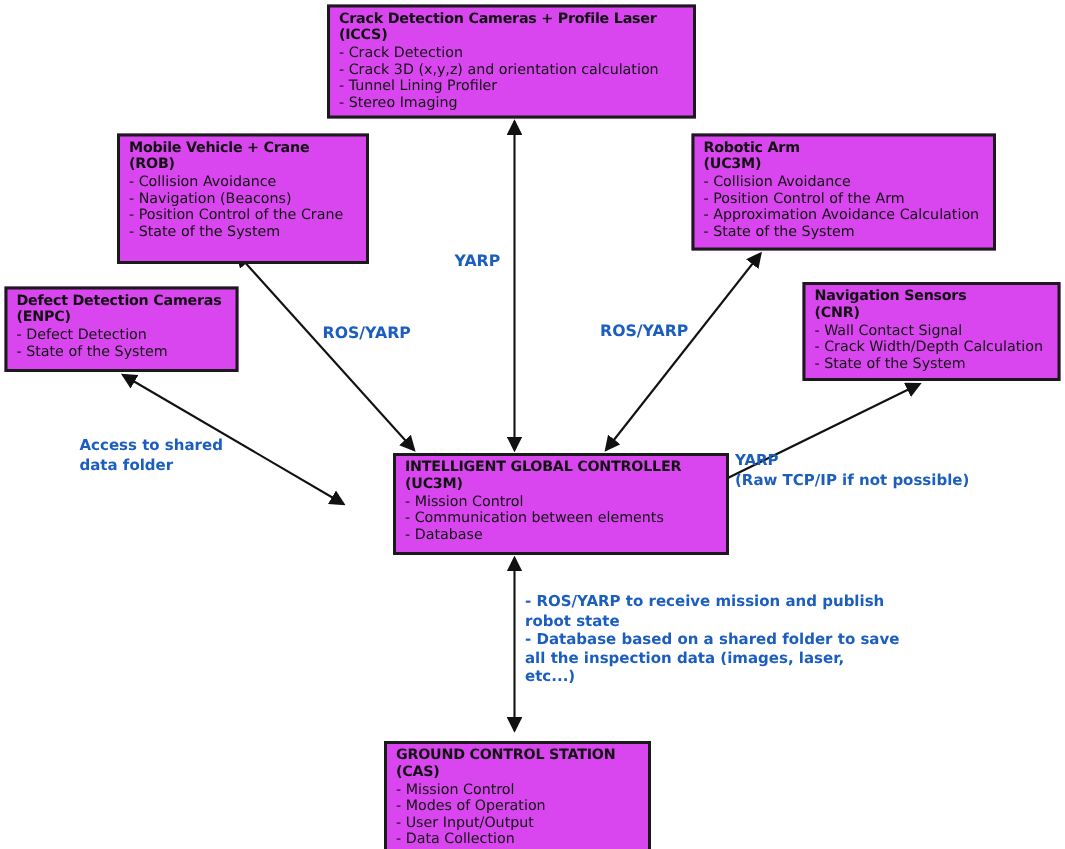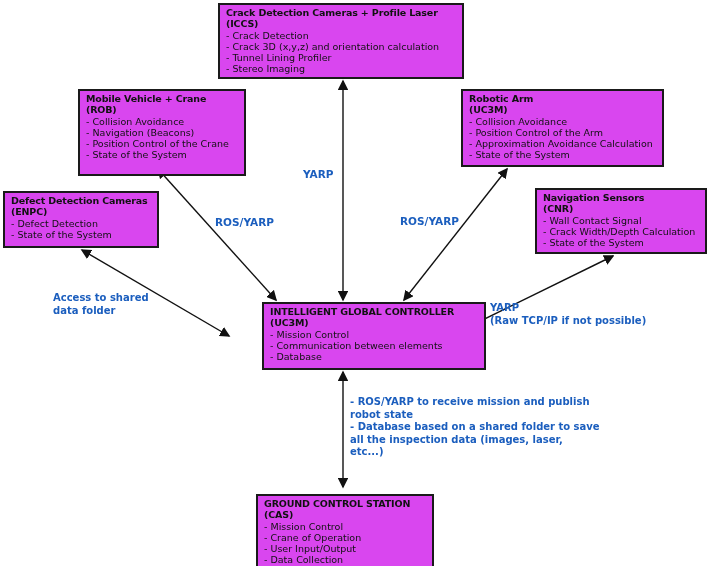--- a/index.html
+++ b/index.html
@@ -94,21 +94,21 @@
     <div class="box-title">(UC3M)</div>
     <div class="box-item">- Mission Control</div>
     <div class="box-item">- Communication between elements</div>
     <div class="box-item">- Database</div>
   </div>
 
   <div class="box" style="left:256px;top:494px;width:178px;height:76px;">
     <div class="box-title">GROUND CONTROL STATION</div>
     <div class="box-title">(CAS)</div>
     <div class="box-item">- Mission Control</div>
-    <div class="box-item">- Crane of Operation</div>
+    <div class="box-item">- Modes of Operation</div>
     <div class="box-item">- User Input/Output</div>
     <div class="box-item">- Data Collection</div>
   </div>
 
   <div class="edge-label" style="left:303px;top:168px;">YARP</div>
 
   <div class="edge-label" style="left:215px;top:216px;">ROS/YARP</div>
 
   <div class="edge-label" style="left:400px;top:215px;">ROS/YARP</div>
 

